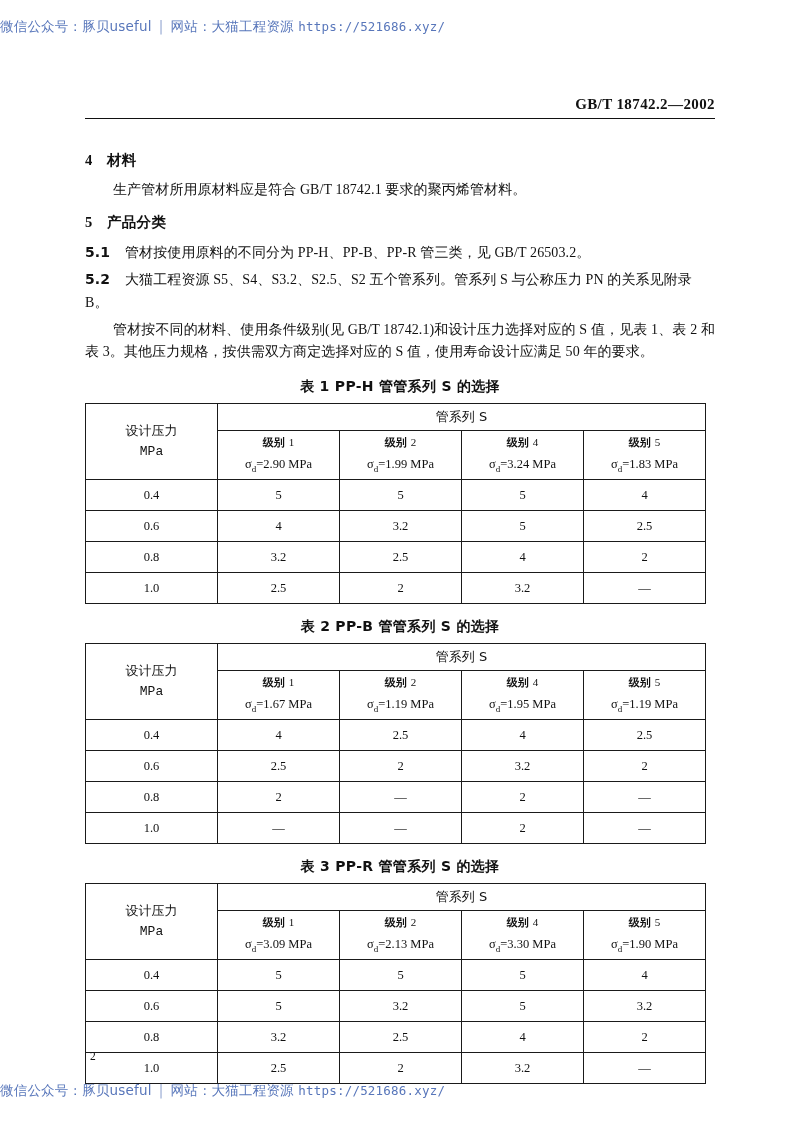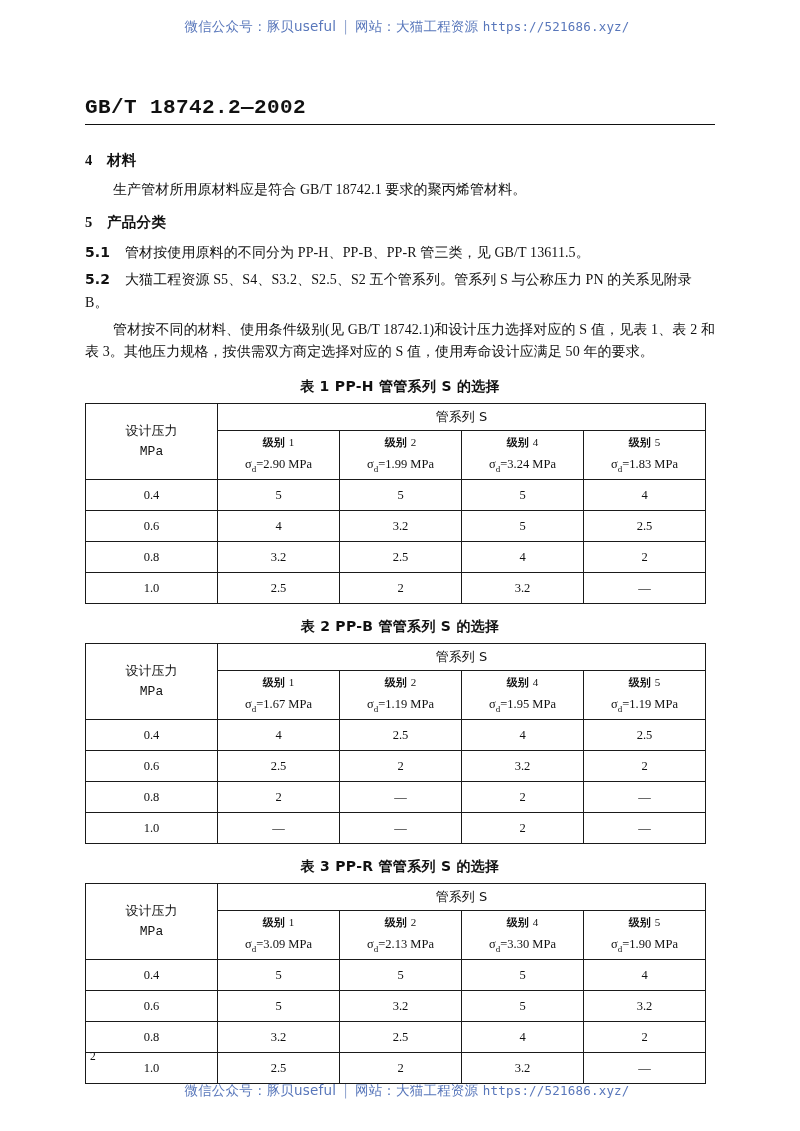--- a/index.html
+++ b/index.html
@@ -14,52 +14,51 @@
     font-family: "Liberation Serif", "DejaVu Serif", serif;
     color: #111111;
     overflow: hidden;
   }
 
   
   .watermark {
     position: absolute;
     left: 0;
     width: 730px;
-    text-align: center;
+    text-align: left;
     color: #4a6bb5;
     font-size: 13.5px;
     font-family: "DejaVu Sans", "Liberation Sans", sans-serif;
     white-space: nowrap;
     letter-spacing: 0.2px;
     opacity: 0.92;
-    padding-left: 42px;
   }
   .watermark .sep {
     color: #8fa3cf;
     padding: 0 7px;
   }
   .watermark .url {
     font-family: "DejaVu Sans Mono", "Liberation Mono", monospace;
     font-size: 12.5px;
   }
   #wm-top { top: 18px; }
   #wm-bottom { top: 1082px; }
 
   
   .head-wrap {
     position: absolute;
     left: 85px;
     top: 96px;
     width: 630px;
   }
   .head-num {
-    text-align: left;
-    font-size: 21px;
+    text-align: right;
+    font-size: 15px;
     letter-spacing: 0.4px;
-    font-family: Liberation Mono, monospace;
+    font-family: Liberation Serif, serif;
     font-weight: bold;
     padding-bottom: 5px;
   }
   .head-rule {
     border-bottom: 1.6px solid #111;
     width: 100%;
   }
 
   
   .content {
@@ -197,21 +196,21 @@
 
   <div class="clause-head">
     <span class="cnum">4</span><span>材料</span>
   </div>
   <div class="para indent">生产管材所用原材料应是符合 GB/T 18742.1 要求的聚丙烯管材料。</div>
 
   <div class="clause-head">
     <span class="cnum">5</span><span>产品分类</span>
   </div>
   <div class="numbered">
-    <span class="lbl">5.1</span><span>管材按使用原料的不同分为 PP-H、PP-B、PP-R 管三类，见 GB/T 13611.5。</span>
+    <span class="lbl">5.1</span><span>管材按使用原料的不同分为 PP-H、PP-B、PP-R 管三类，见 GB/T 26503.2。</span>
   </div>
   <div class="numbered">
     <span class="lbl">5.2</span><span>大猫工程资源 </span><span>S5、S4、S3.2、S2.5、S2 五个管系列。管系列 S 与公称压力 PN 的关系见附录 B。</span>
   </div>
 
   <div class="para indent">管材按不同的材料、使用条件级别(见 GB/T 18742.1)和设计压力选择对应的 S 值，见表 1、表 2 和表 3。其他压力规格，按供需双方商定选择对应的 S 值，使用寿命设计应满足 50 年的要求。</div>
 
   <div id="tables-host">
       <div class="table-block">
         <div class="table-caption">表 1    PP-H 管管系列 S 的选择</div>

